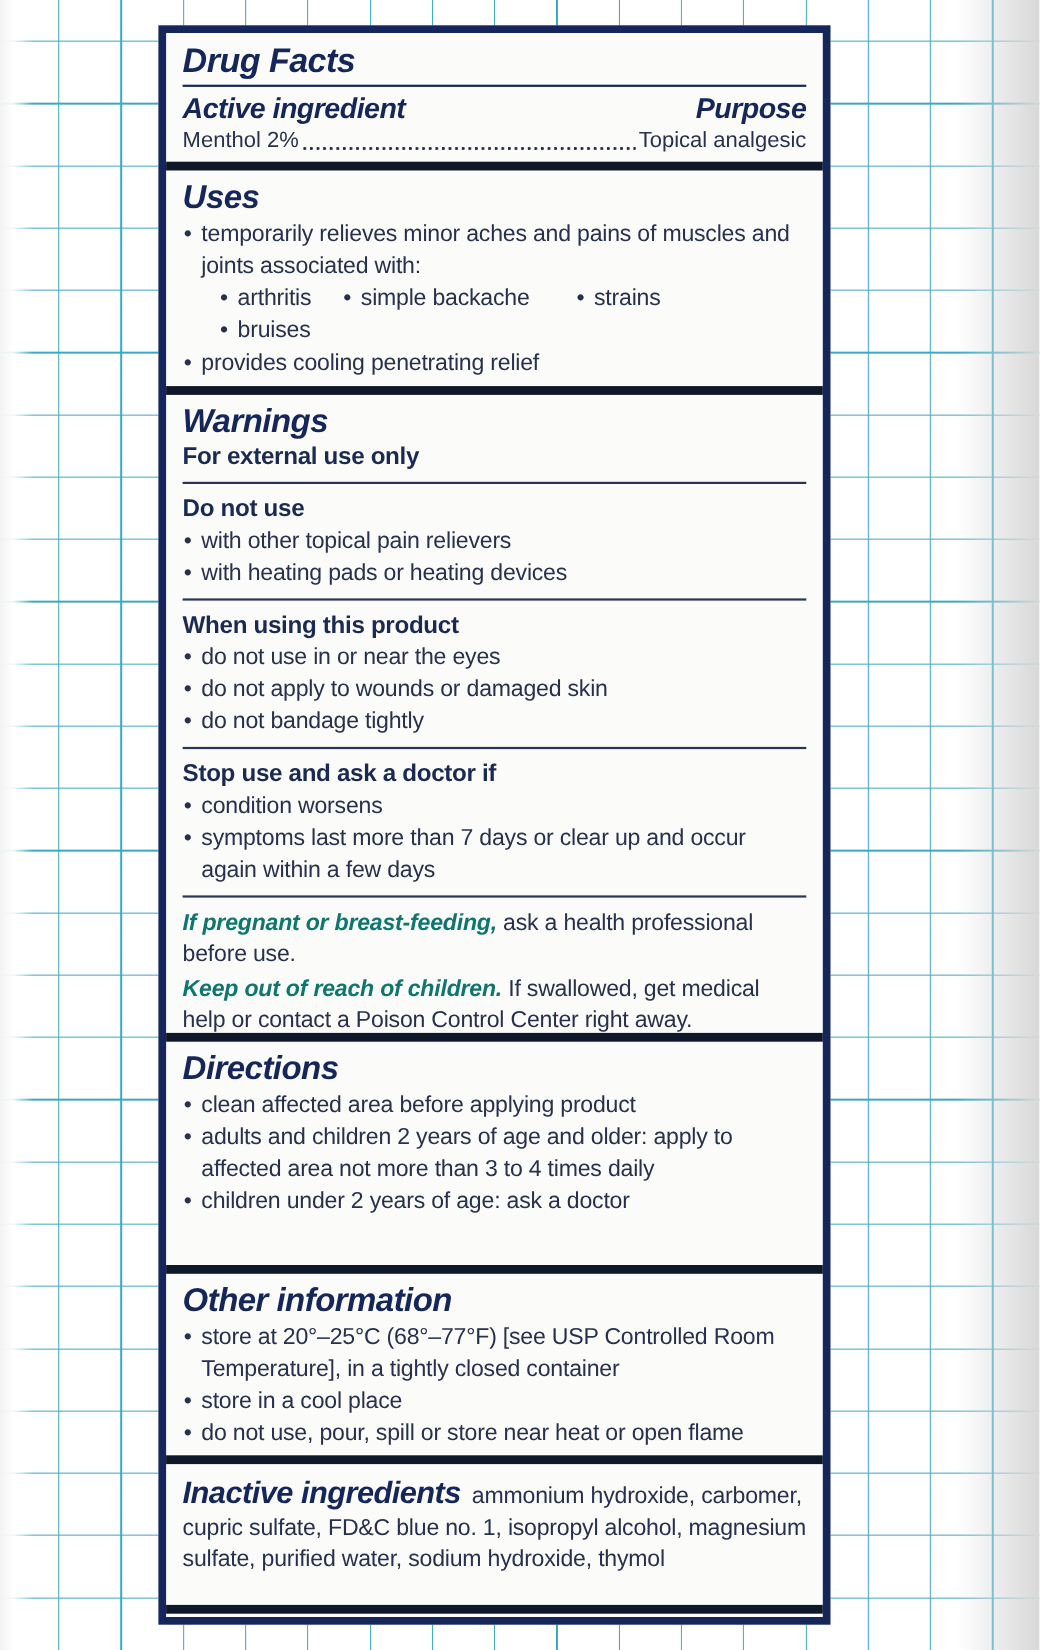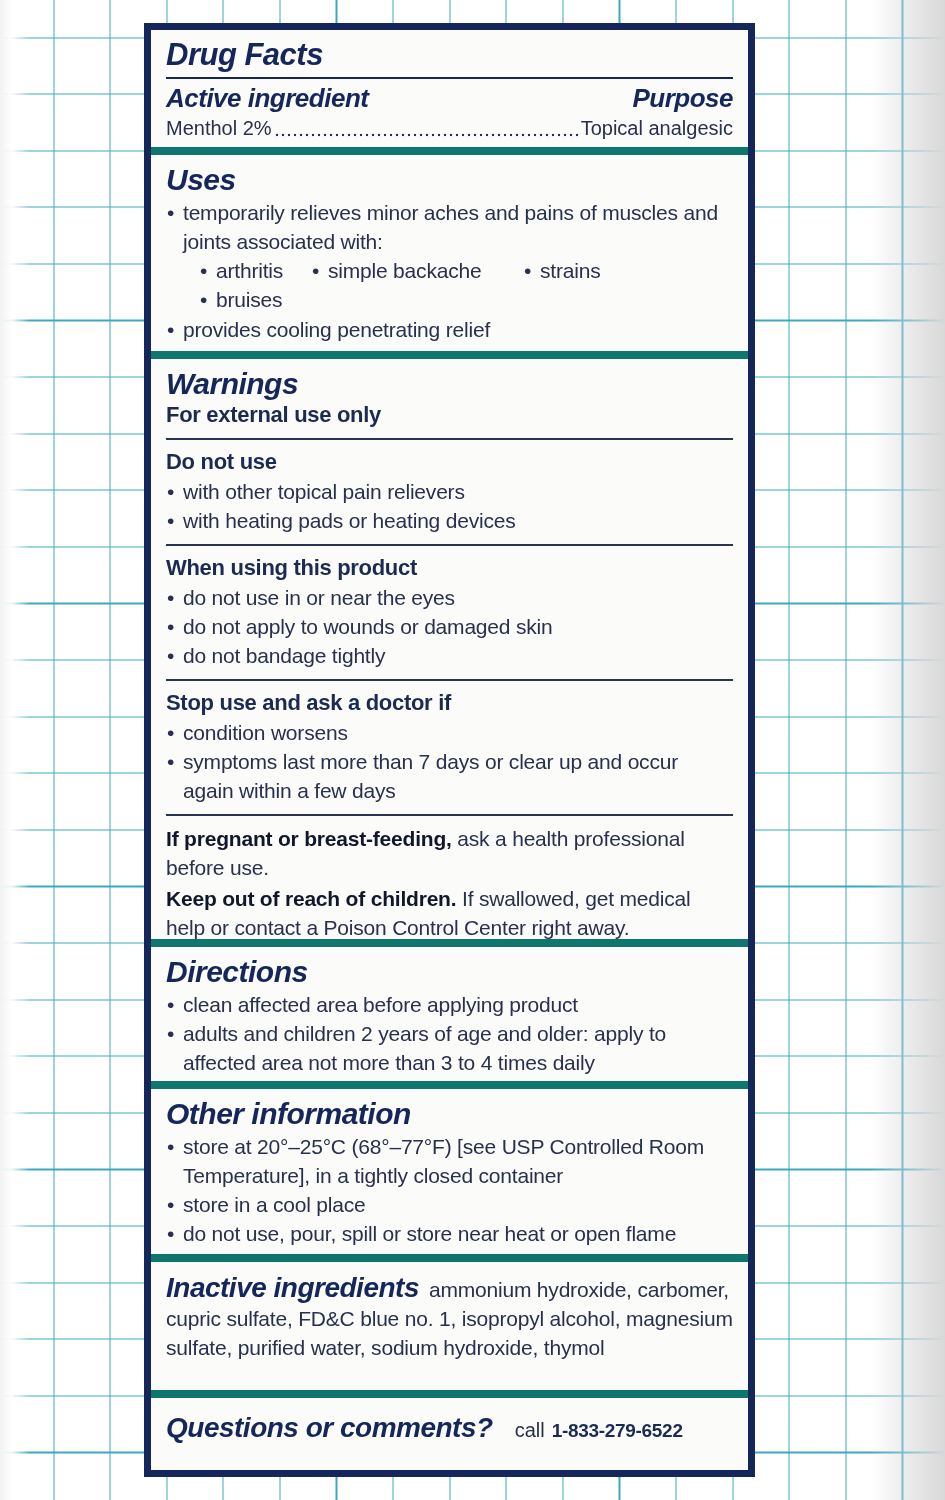--- a/index.html
+++ b/index.html
@@ -33,31 +33,31 @@
   .panel {
     position: absolute; left: 144px; top: 23px;
     width: 611px; height: 1454px;
     box-sizing: border-box;
     border: 7px solid #14265a;
     background: #fbfbf9;
     display: flex; flex-direction: column;
   }
   .section {
     box-sizing: border-box;
-    border-bottom: 8px solid #0f766e;
+    border-bottom: 8px solid #0f172a;
     padding: 8px 15px 0 15px;
     overflow: hidden;
     flex: 0 0 auto;
   }
   .section.last { border-bottom: none; flex: 1 1 auto; }
 
   .sec-header    { height: 125px; }
   .sec-uses      { height: 204px; }
   .sec-warnings  { height: 588px; }
-  .sec-directions{ height: 142px; }
+  .sec-directions{ height: 211px; }
   .sec-other     { height: 173px; }
   .sec-inactive  { height: 136px; }
 
   .title {
     font-style: italic; font-weight: bold;
     font-size: 30px; line-height: 34px;
     color: #14265a; letter-spacing: -0.5px;
   }
   .title.main { font-size: 31px; }
   .rule { border-top: 2px solid #14265a; margin: 5px 0 4px 0; }
@@ -92,21 +92,21 @@
   }
   .sub-bullets .sub-item {
     position: relative; padding-left: 16px;
     font-size: 21px; line-height: 29px; letter-spacing: -0.2px;
   }
   .sub-bullets .sub-item::before {
     content: "\2022"; position: absolute; left: 0; top: 0; color: #27304d;
   }
 
   .para { font-size: 21px; line-height: 29px; letter-spacing: -0.2px; margin-top: 2px; }
-  .para .lead-bold { font-weight: bold; color: #0f172a; }
+  .para .lead-bold { font-weight: bold; color: #0f766e; font-style: italic; }
 
   .inactive-flow { margin-top: 2px; }
   .inactive-flow .inline-title {
     font-style: italic; font-weight: bold; font-size: 28px;
     color: #14265a; letter-spacing: -0.5px; margin-right: 10px;
   }
   .inactive-flow .inline-text { font-size: 21px; line-height: 29px; letter-spacing: -0.2px; }
 
   .questions-row { display: flex; align-items: baseline; padding-top: 6px; }
   .q-title { font-style: italic; font-weight: bold; font-size: 28px; color: #14265a; letter-spacing: -0.5px; }

